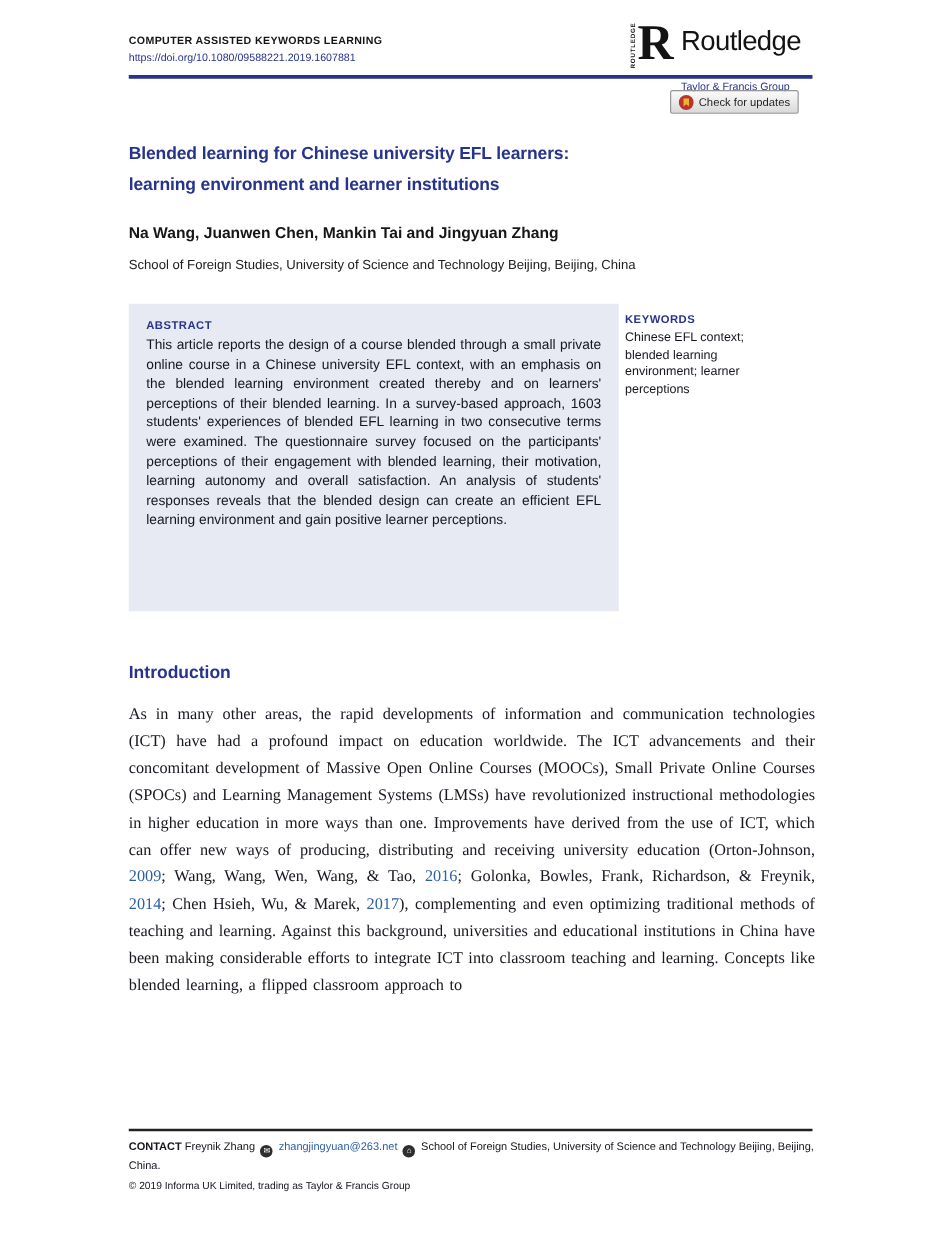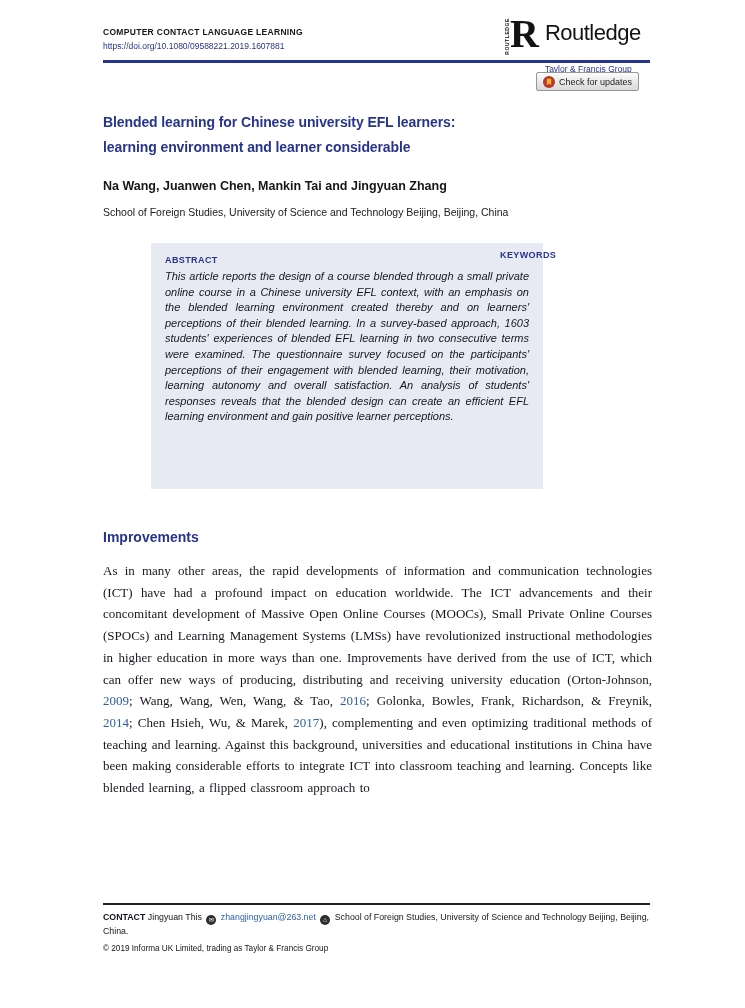--- a/index.html
+++ b/index.html
@@ -29,23 +29,23 @@
   .crossmark{display:inline-flex;width:12px;height:12px;}
 
   
   .title{position:absolute;left:103px;top:110px;width:549px;margin:0;font-size:14px;line-height:25px;
          font-weight:700;color:var(--navy);letter-spacing:-.1px;}
   .authors{position:absolute;left:103px;top:179px;font-size:12.5px;font-weight:700;color:#161616;text-align:right;}
   .affiliation{position:absolute;left:103px;top:206px;font-size:10.5px;color:#202020;}
 
   
   .abstract-box{position:absolute;left:103px;top:243px;width:392px;height:246px;box-sizing:border-box;
-                background:var(--abs_bg);padding:12px 14px;margin-left:48px;}
+                background:var(--abs_bg);padding:12px 14px;}
   .abstract-heading{font-size:9px;font-weight:700;color:var(--navy);letter-spacing:.4px;}
-  .abstract-text{margin-top:4px;font-size:11px;line-height:15.6px;text-align:justify;color:#15151e;font-style:italic;}
+  .abstract-text{margin-top:4px;font-size:11px;line-height:15.6px;text-align:justify;color:#15151e;}
   .keywords{position:absolute;left:500px;top:250px;width:130px;}
   .kw-heading{font-size:9px;font-weight:700;color:var(--navy);letter-spacing:.4px;}
   .kw-text{margin-top:4px;font-size:10px;line-height:13.6px;color:#15151e;width:118px;}
 
   
   .intro-heading{position:absolute;left:103px;top:529px;margin:0;font-size:14px;font-weight:700;
                  color:var(--navy);}
   .intro-paragraph{position:absolute;left:103px;top:560px;width:549px;
                    font-family:"Liberation Serif",serif;font-size:13px;line-height:21.7px;
                    text-align:justify;color:#17171f;word-spacing:1.2px;}
@@ -59,21 +59,21 @@
   .circle-icon{display:inline-flex;width:10px;height:10px;border-radius:50%;background:#2e2e2e;
                color:#fff;font-size:6.5px;align-items:center;justify-content:center;
                vertical-align:-2px;margin:0 2px;}
   .copyright{position:absolute;left:103px;top:944px;font-size:8.2px;color:#15151e;}
 </style>
 </head>
 <body>
 
 <div class="page" style="--navy: #27348b; --link: #2d5fa6; --abs_bg: #e8eaf3; --cross_red: #b5352f; --cross_gold: #f0b32a;">
 
-  <div class="journal-title">COMPUTER CONTACT LANGUAGE LEARNING</div>
+  <div class="journal-title">COMPUTER ASSISTED KEYWORDS LEARNING</div>
   <div class="doi">https://doi.org/10.1080/09588221.2019.1607881</div>
 
   <div class="logo">
     <div class="logo-mark">
       <span class="logo-vert">ROUTLEDGE</span>
       <span class="logo-r">R</span>
     </div>
     <div class="logo-text">
       <div class="logo-name">Routledge</div>
       <div class="logo-tag">Taylor &amp; Francis Group</div>
@@ -87,35 +87,36 @@
       <svg width="12" height="12" viewBox="0 0 12 12">
         <circle cx="6" cy="6" r="6" fill="#b5352f"></circle>
         <path d="M3.8 2.8h4.4v6.4L6 7.4 3.8 9.2z" fill="#f0b32a"></path>
       </svg>
     </span>
     <span>Check for updates</span>
   </button>
 
   <h1 class="title">
     <span>Blended learning for Chinese university EFL learners:</span><br>
-    <span>learning environment and learner considerable</span>
+    <span>learning environment and learner institutions</span>
   </h1>
 
   <div class="authors">Na Wang, Juanwen Chen, Mankin Tai and Jingyuan Zhang</div>
   <div class="affiliation">School of Foreign Studies, University of Science and Technology Beijing, Beijing, China</div>
 
   <div class="abstract-box">
     <div class="abstract-heading">ABSTRACT</div>
     <div class="abstract-text">This article reports the design of a course blended through a small private online course in a Chinese university EFL context, with an emphasis on the blended learning environment created thereby and on learners' perceptions of their blended learning. In a survey-based approach, 1603 students' experiences of blended EFL learning in two consecutive terms were examined. The questionnaire survey focused on the participants' perceptions of their engagement with blended learning, their motivation, learning autonomy and overall satisfaction. An analysis of students' responses reveals that the blended design can create an efficient EFL learning environment and gain positive learner perceptions.</div>
   </div>
 
   <div class="keywords">
     <div class="kw-heading">KEYWORDS</div>
+    <div class="kw-text">Chinese EFL context; blended learning environment; learner perceptions</div>
   </div>
 
-  <h2 class="intro-heading">Improvements</h2>
+  <h2 class="intro-heading">Introduction</h2>
   <div class="intro-paragraph"><span>As in many other areas, the rapid developments of information and communication technologies (ICT) have had a profound impact on education worldwide. The ICT advancements and their concomitant development of Massive Open Online Courses (MOOCs), Small Private Online Courses (SPOCs) and Learning Management Systems (LMSs) have revolutionized instructional methodologies in higher education in more ways than one. Improvements have derived from the use of ICT, which can offer new ways of producing, distributing and receiving university education (Orton-Johnson, </span><span class="link">2009</span><span>; Wang, Wang, Wen, Wang, &amp; Tao, </span><span class="link">2016</span><span>; Golonka, Bowles, Frank, Richardson, &amp; Freynik, </span><span class="link">2014</span><span>; Chen Hsieh, Wu, &amp; Marek, </span><span class="link">2017</span><span>), complementing and even optimizing traditional methods of teaching and learning. Against this background, universities and educational institutions in China have been making considerable efforts to integrate ICT into classroom teaching and learning. Concepts like blended learning, a flipped classroom approach to</span></div>
 
   <div class="foot-rule"></div>
-  <div class="contact-line"><span class="bold">CONTACT</span><span> Jingyuan This </span><span class="circle-icon">✉</span><span class="link"> zhangjingyuan@263.net </span><span class="circle-icon">⌂</span><span> School of Foreign Studies, University of Science and Technology Beijing, Beijing, China.</span></div>
+  <div class="contact-line"><span class="bold">CONTACT</span><span> Freynik Zhang </span><span class="circle-icon">✉</span><span class="link"> zhangjingyuan@263.net </span><span class="circle-icon">⌂</span><span> School of Foreign Studies, University of Science and Technology Beijing, Beijing, China.</span></div>
   <div class="copyright">© 2019 Informa UK Limited, trading as Taylor &amp; Francis Group</div>
 
 </div>
 
 </body></html>

